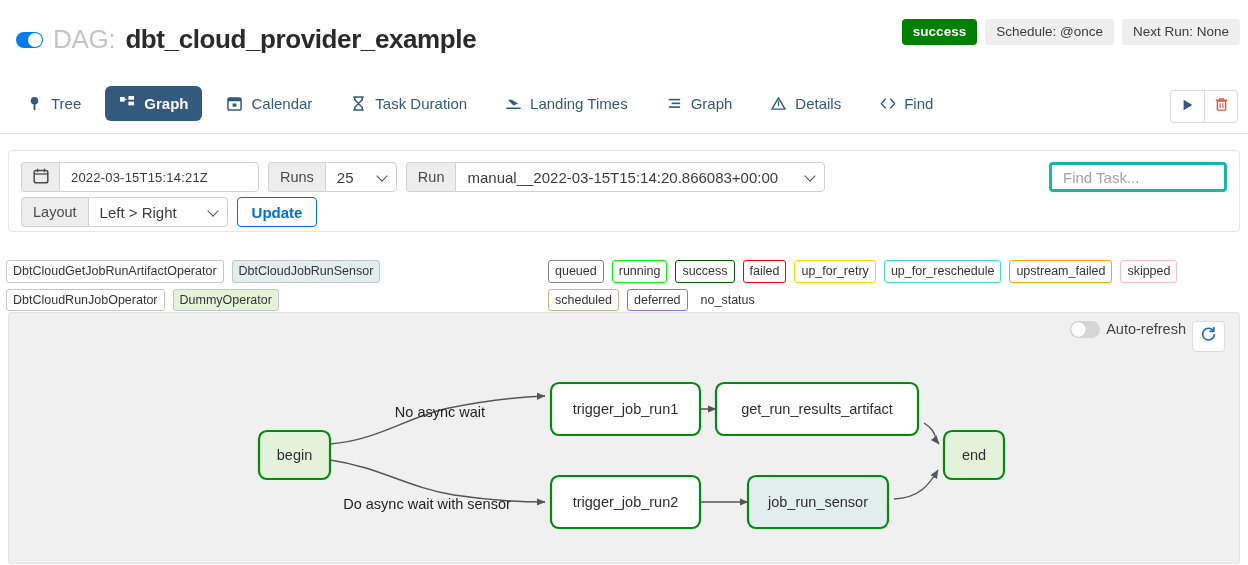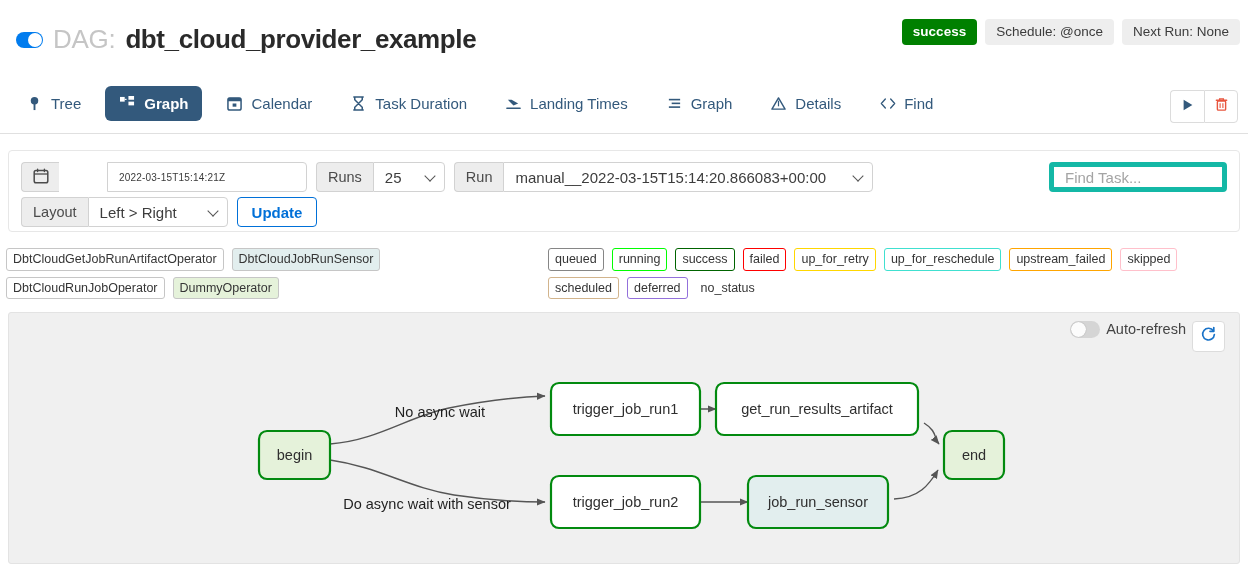--- a/index.html
+++ b/index.html
@@ -99,37 +99,37 @@
   .ctrl.rr { border-radius: 0 4px 4px 0; }
   .sel {
     position: relative; padding-right: 28px; cursor: pointer;
   }
   .sel::after {
     content: ""; position: absolute; right: 10px; top: 50%;
     width: 7px; height: 7px; margin-top: -5px;
     border-right: 1.6px solid #555; border-bottom: 1.6px solid #555;
     transform: rotate(45deg);
   }
-  .date-input { font-size: 10px; letter-spacing: 0.2px; color: #3b3b3b; min-width: 200px; margin-left: 48px; }
+  .date-input { font-size: 13px; letter-spacing: 0.2px; color: #3b3b3b; min-width: 200px; }
   .cal-addon { width: 38px; justify-content: center; padding: 0; }
   .btn-update {
     margin-left: 9px; border: 1px solid #0070d8; color: #0070d8; background: #fff;
     border-radius: 4px; font-size: 15px; font-weight: 600; padding: 0 14px;
     height: 30px; display: flex; align-items: center; cursor: pointer;
   }
   .find-task {
     position: absolute; right: 12px; top: 11px; width: 178px; height: 30px;
-    border: 5px solid #14b8a6; border-radius: 4px; background: #fff;
+    border: 3px solid #14b8a6; border-radius: 4px; background: #fff;
     display: flex; align-items: center; padding: 0 11px;
     font-size: 15px; color: #a4a4a4; cursor: text;
   }
 
   
   .legend {
-    position: absolute; left: 0; top: 246px; width: 1248px; height: 48px;
+    position: absolute; left: 0; top: 258px; width: 1248px; height: 48px;
   }
   .legend-op, .legend-state {
     position: absolute; display: flex; flex-wrap: wrap; align-items: flex-start;
     gap: 6px 8px; max-width: 540px;
   }
   .legend-op { left: 6px; top: 2px; width: 540px; }
   .legend-state { left: 548px; top: 2px; width: 700px; max-width: 700px; }
   .pill {
     font-size: 12.5px; line-height: 1; padding: 4px 6px;
     border: 1px solid #c6c6c6; border-radius: 3px; background: #fff;

